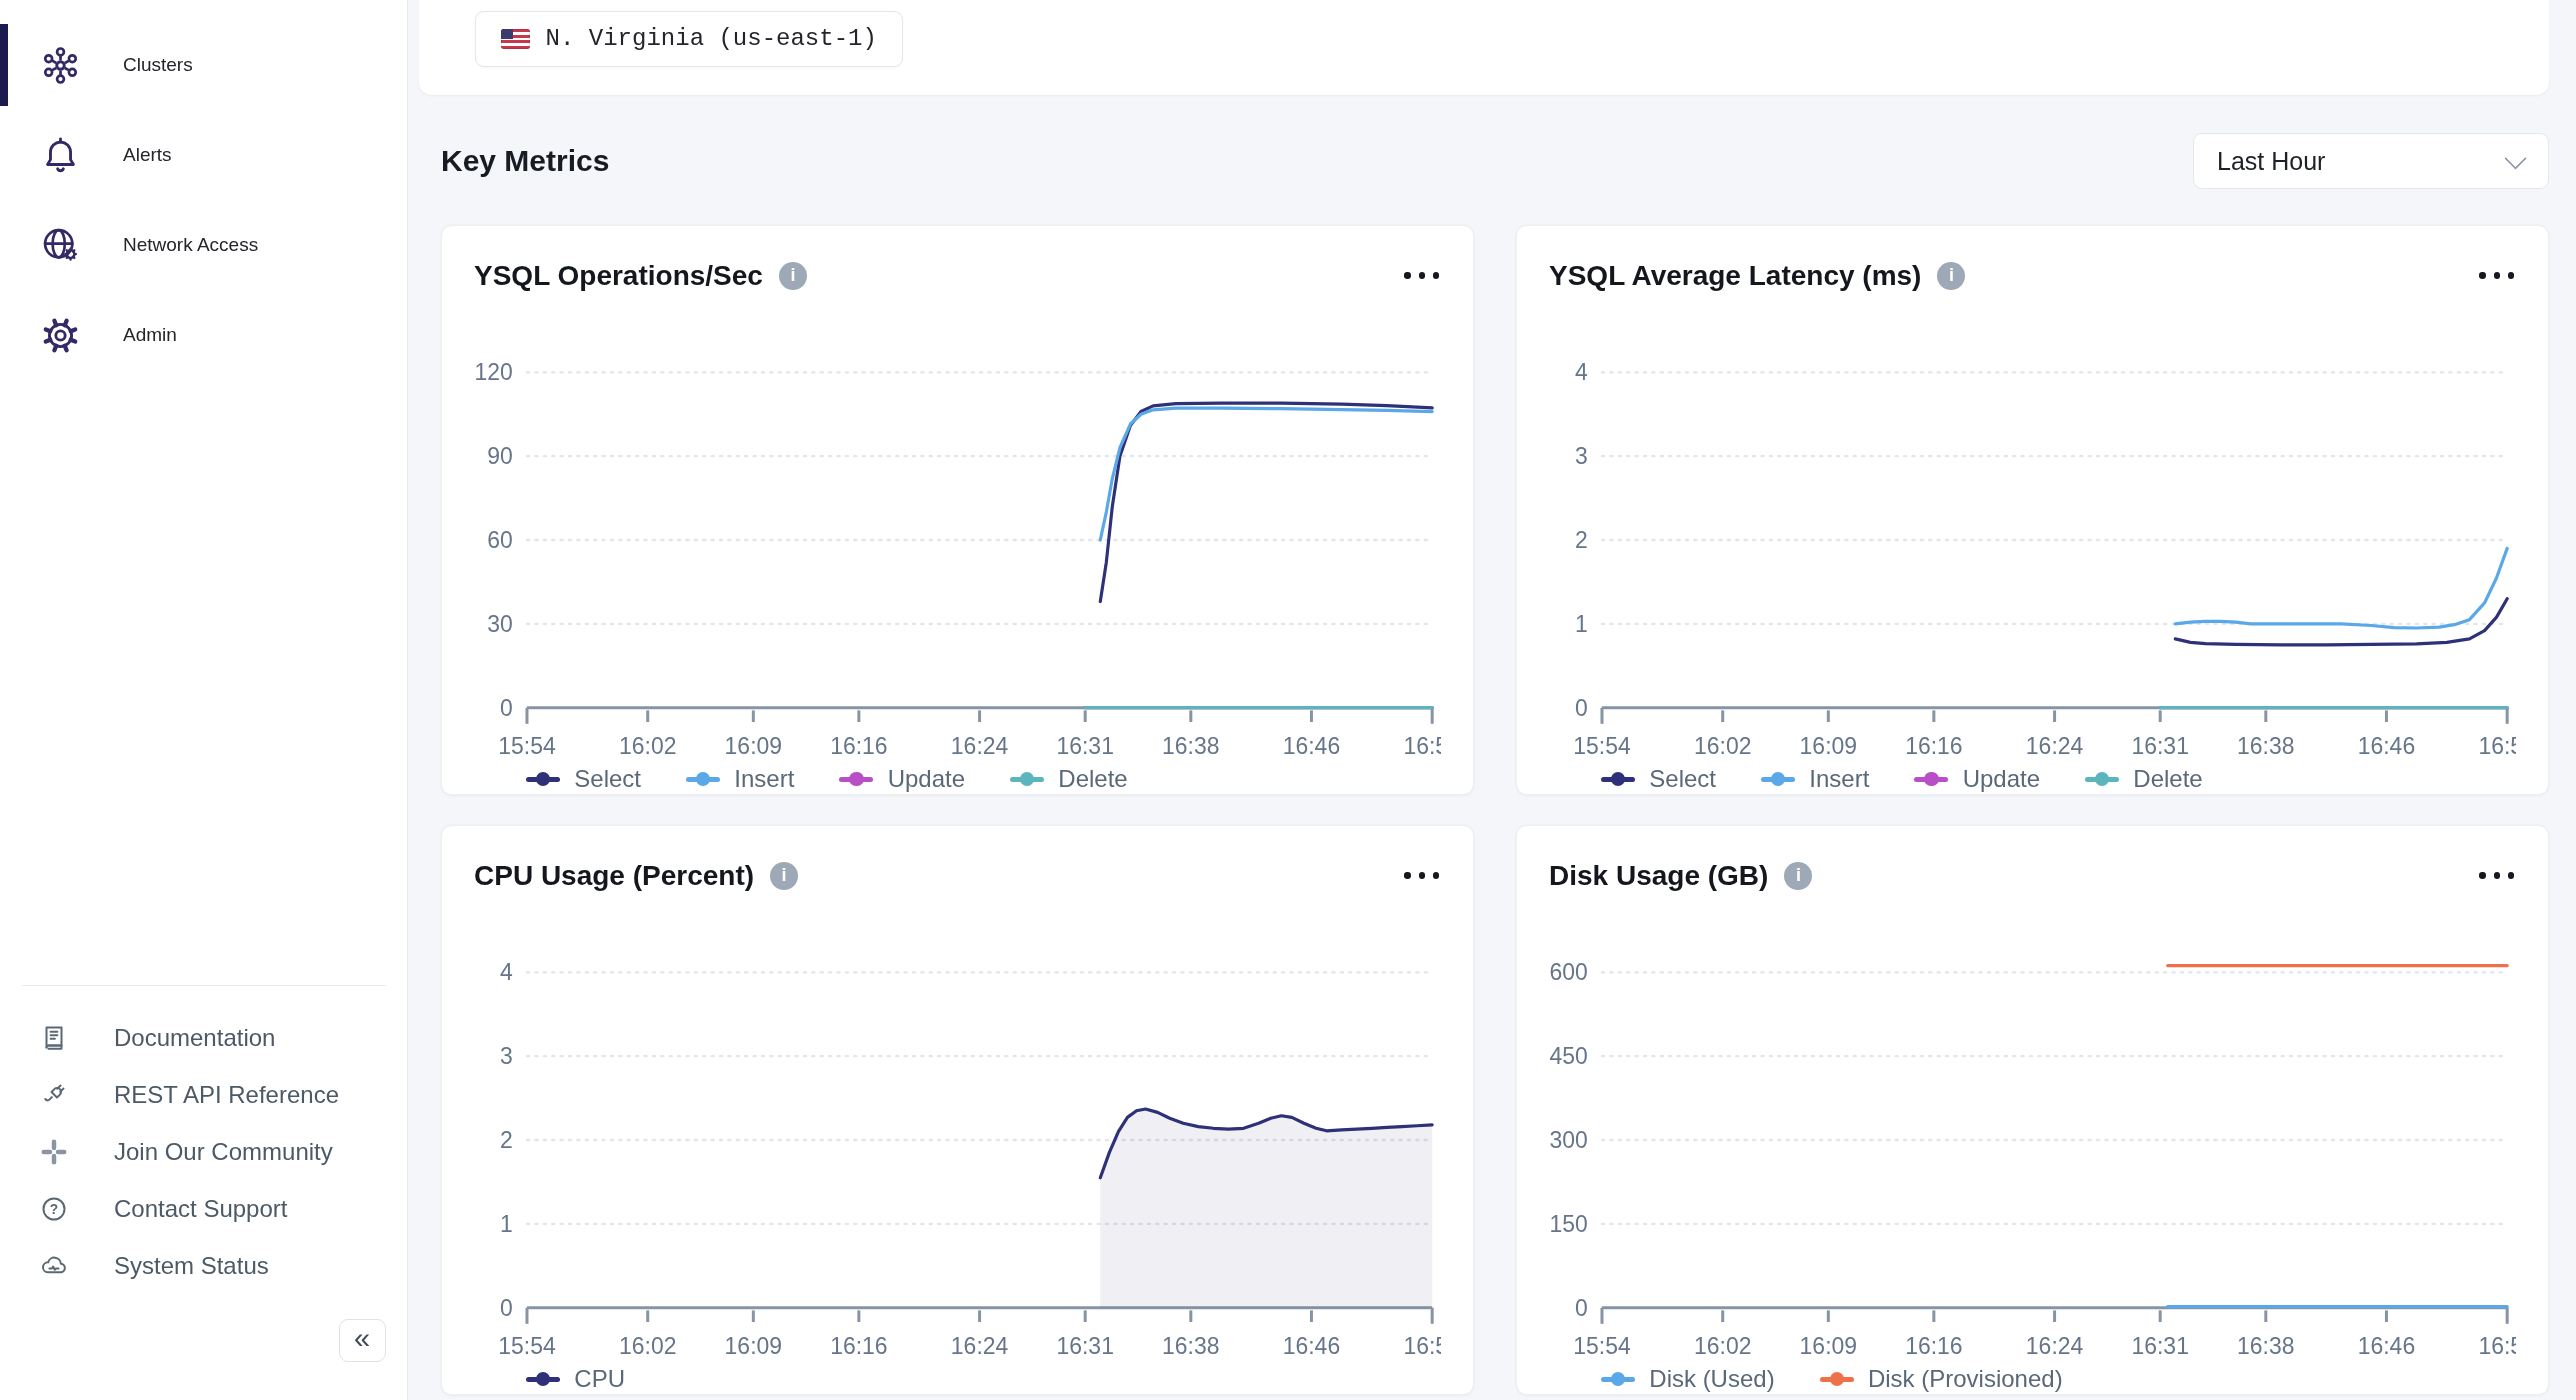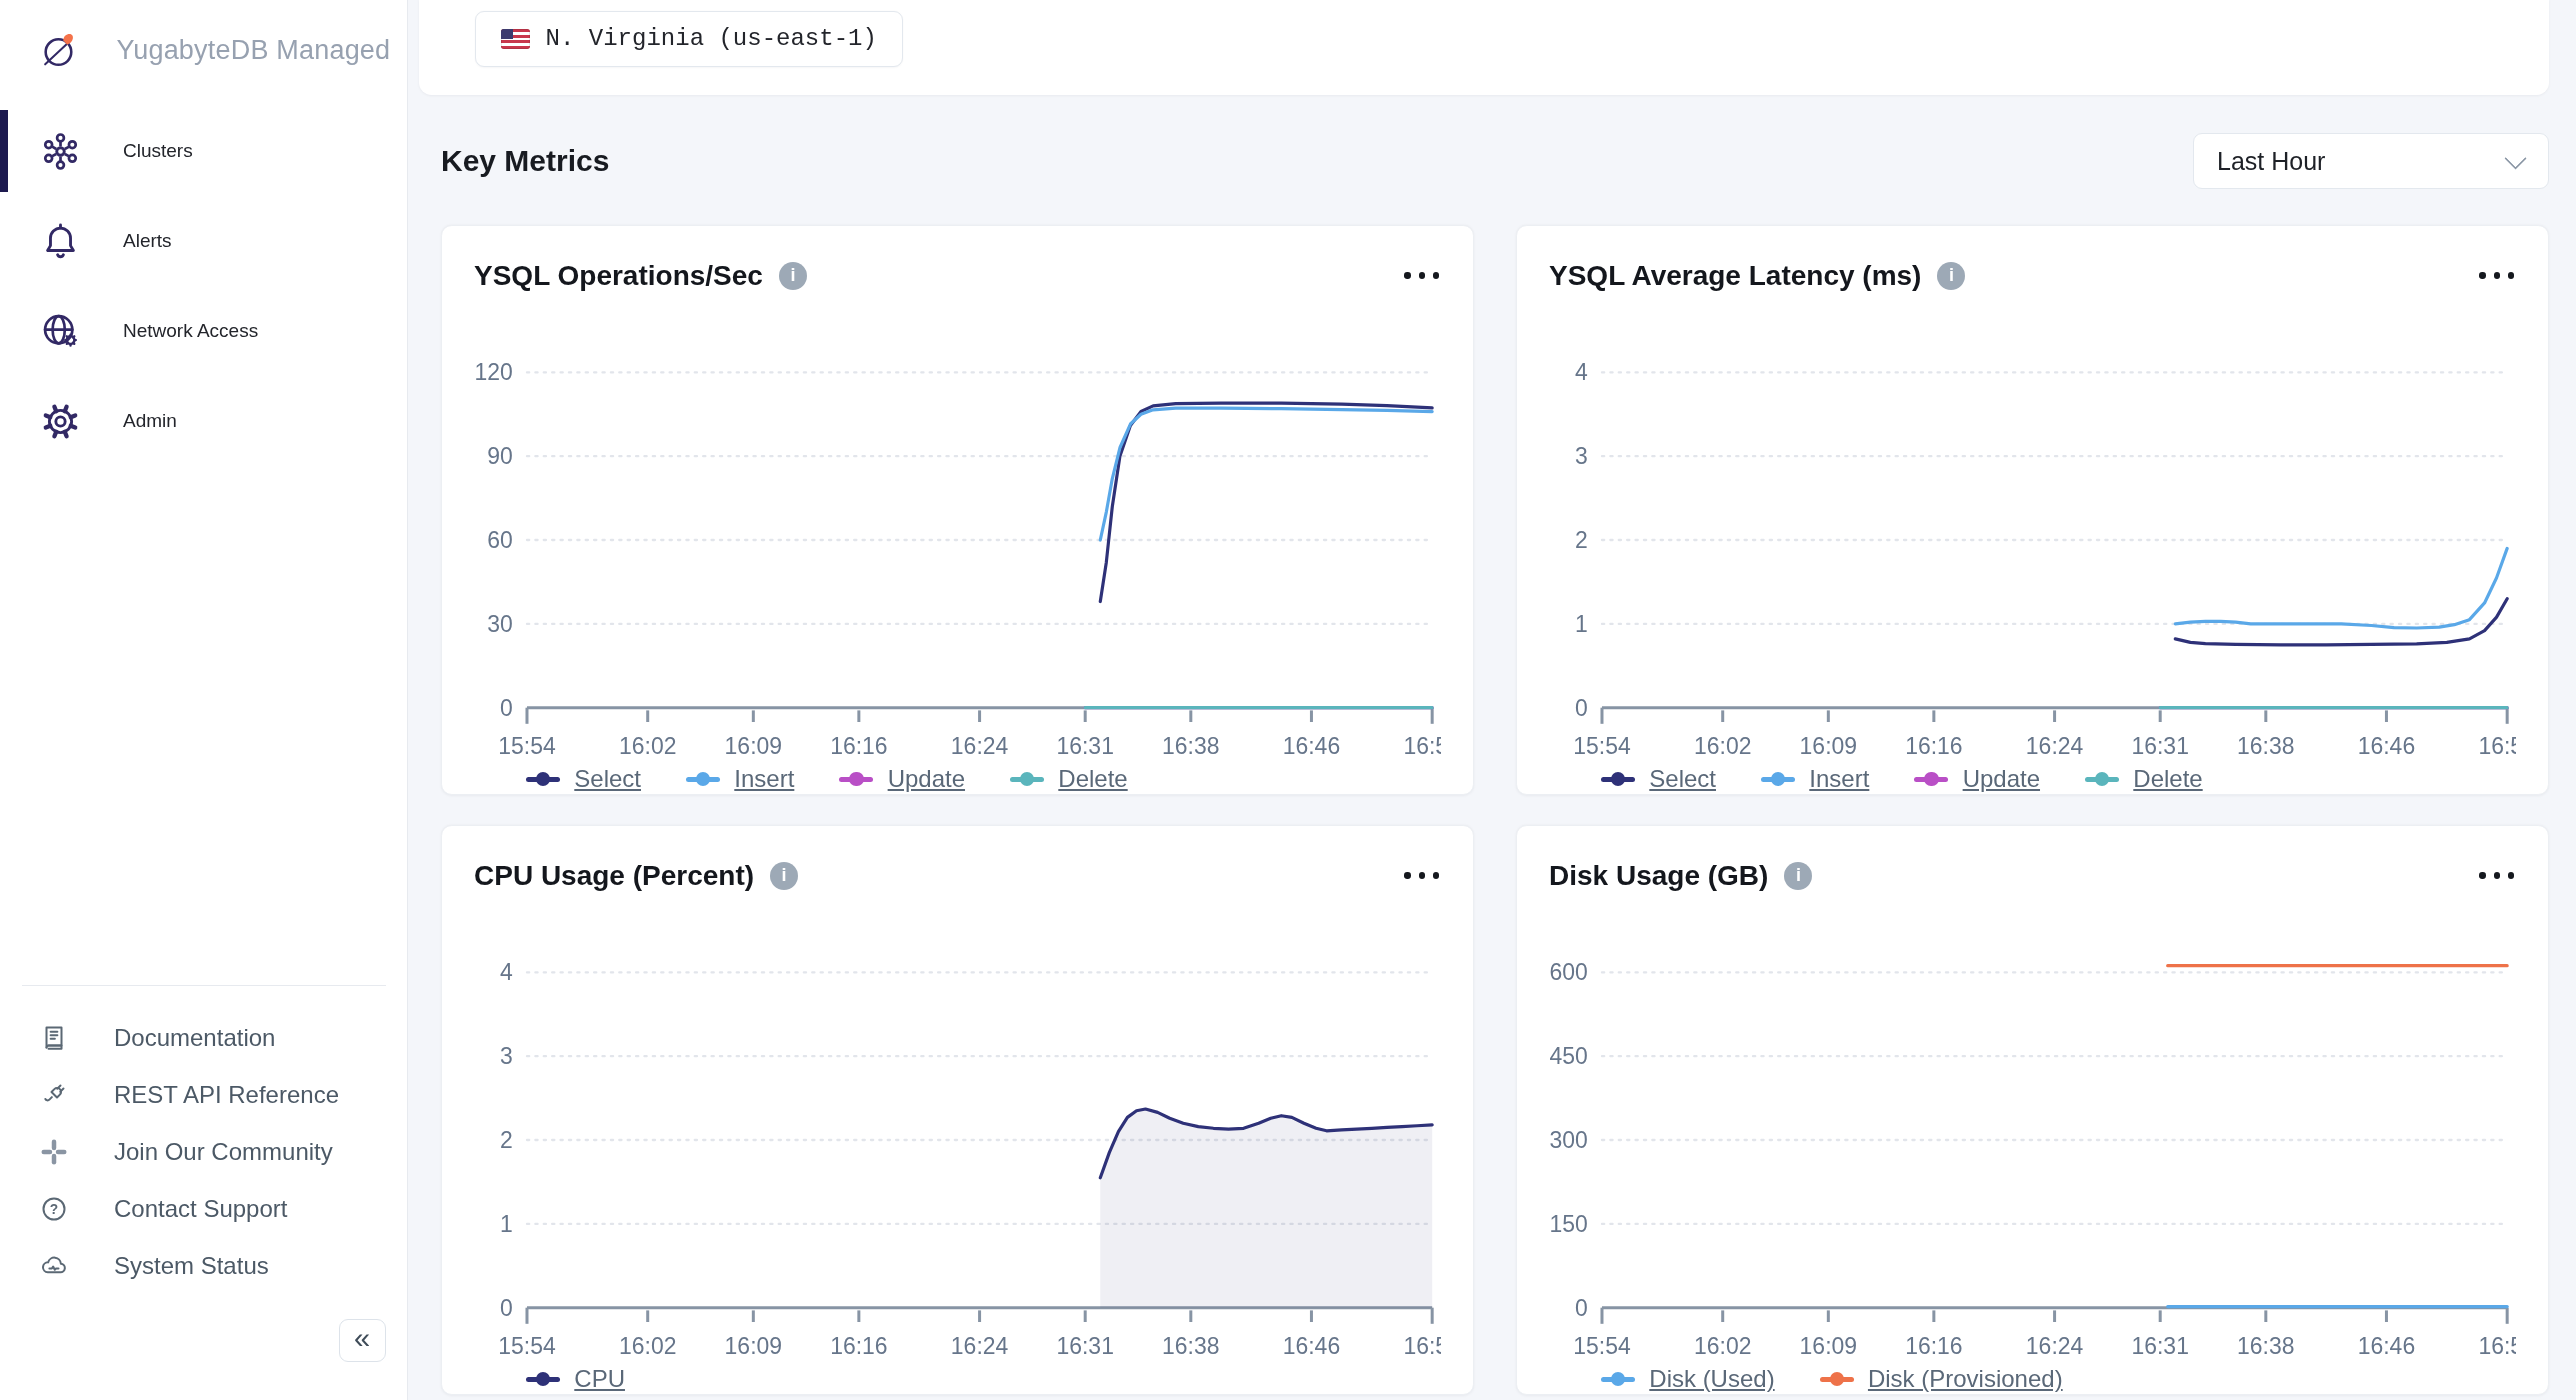--- a/index.html
+++ b/index.html
@@ -57,38 +57,28 @@
   .card-title { font-size:28px; font-weight:700; color:#14171D; }
   .info-badge { width:28px; height:28px; border-radius:50%; background:#9DA9B6; color:#fff;
     font-size:18px; font-weight:700; display:flex; align-items:center; justify-content:center;
     font-style:normal; }
   .dots { display:flex; gap:8px; cursor:pointer; padding:9px 1.8px; }
   .dots i { width:6.3px; height:6.3px; border-radius:50%; background:#15181E; }
   .chart-box { margin-top:5.4px; }
   .chart-box svg { width:100%; height:462px; display:block; }
   .chart-box text { font-size:26px; fill:#66758A; font-family:"Liberation Sans",sans-serif; }
   .legend { display:flex; gap:45px; align-items:center; margin:0 0 0 52px; }
-  .legend-item { display:flex; align-items:center; gap:14.3px; font-size:24px; color:#5A6878; cursor:pointer;text-decoration:underline; }
+  .legend-item { display:flex; align-items:center; gap:14.3px; font-size:24px; color:#5A6878; cursor:pointer; }
   .lg-mark { position:relative; width:34px; height:4.5px; border-radius:2.7px; }
   .lg-dot { position:absolute; width:14.3px; height:14.3px; border-radius:50%; left:10px; top:-5px; }
 </style>
 </head>
 <body>
 
 <aside class="sidebar">
-  <div class="brand-row">
-    <span class="nav-ic" style="width:75px;height:75px">
-      <svg viewBox="0 0 84 84" width="75" height="75">
-        <circle cx="40" cy="45" r="25" fill="none" stroke="#322965" stroke-width="5"></circle>
-        <path d="M14 69 L60 26" stroke="#322965" stroke-width="4" stroke-linecap="round" fill="none"></path>
-        <path d="M53 13 C60 7 70 9 68 19 C67 24 62 29 57 31 L49 22 C50 18 51 15 53 13 Z" fill="#F4724A"></path>
-      </svg>
-    </span>
-    <span class="brand-text">YugabyteDB Managed</span>
-  </div>
   <nav class="nav" id="nav-root">
       <div class="nav-item active">
         <span class="nav-ic">
           <svg viewBox="0 0 24 24">
             <circle cx="12" cy="12" r="2.1" fill="none" stroke="#322965" stroke-width="1.6"></circle>
             <line x1="12.0" y1="9.2" x2="12.0" y2="6.7" stroke="#322965" stroke-width="1.5"></line>
             <circle cx="12.0" cy="4.4" r="1.9" fill="none" stroke="#322965" stroke-width="1.5"></circle>
             <line x1="14.4" y1="10.6" x2="16.6" y2="9.4" stroke="#322965" stroke-width="1.5"></line>
             <circle cx="18.6" cy="8.2" r="1.9" fill="none" stroke="#322965" stroke-width="1.5"></circle>
             <line x1="14.4" y1="13.4" x2="16.6" y2="14.6" stroke="#322965" stroke-width="1.5"></line>

